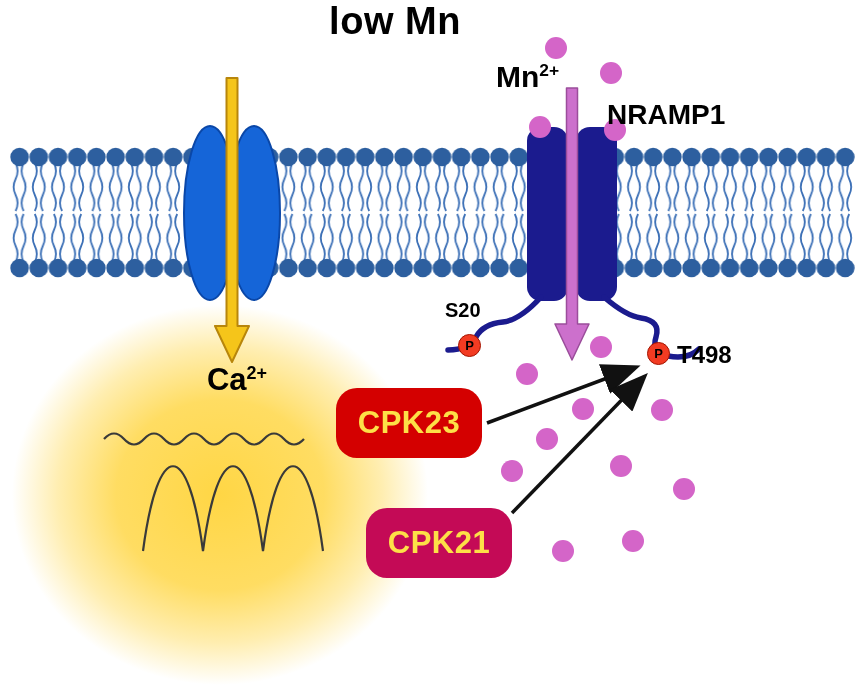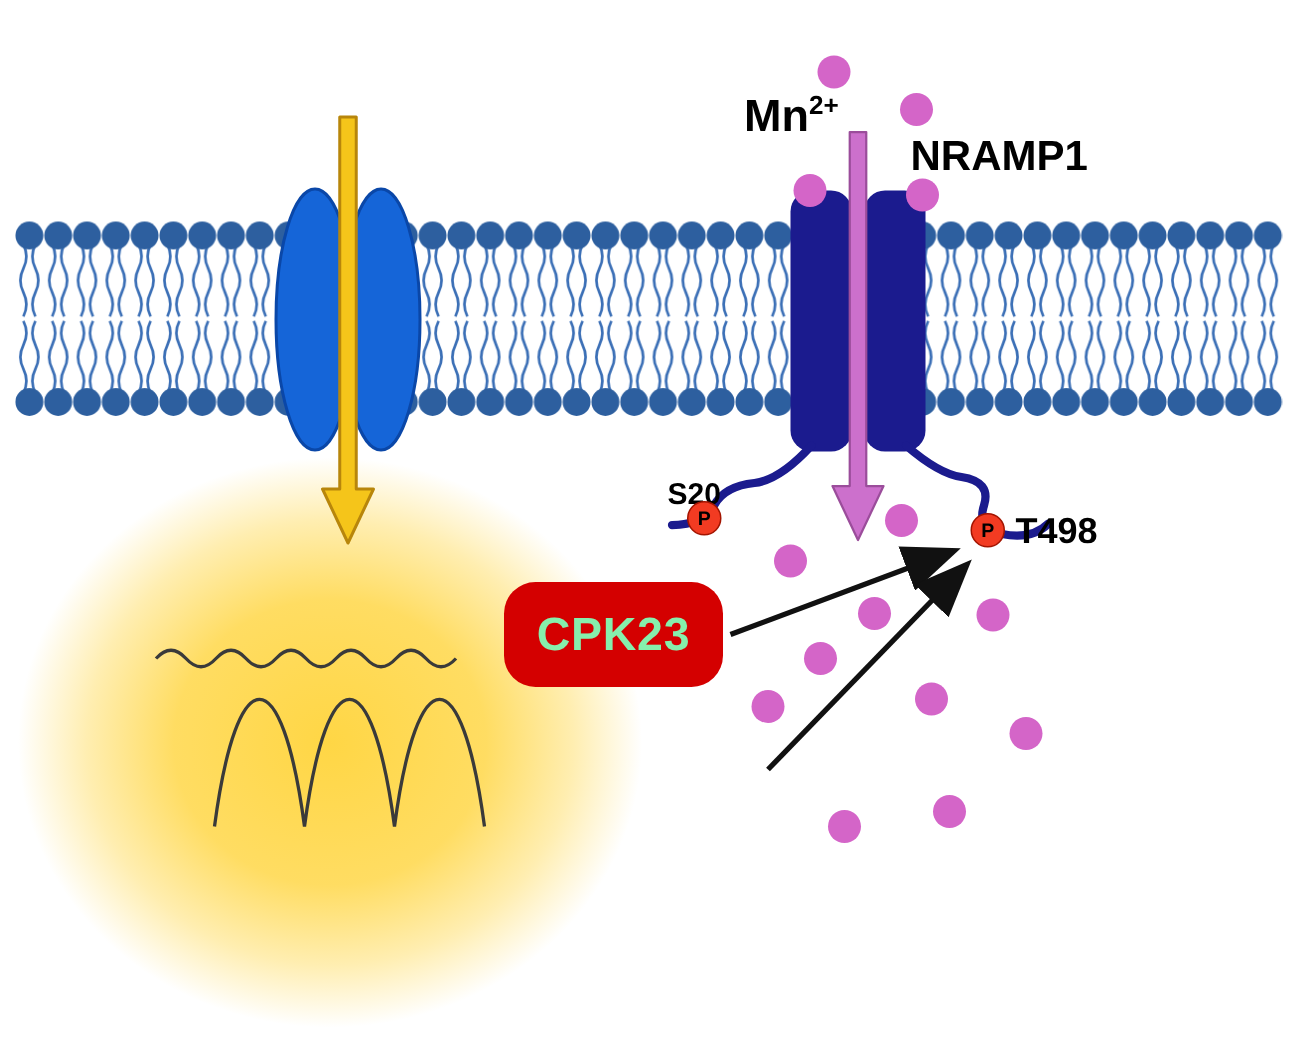--- a/index.html
+++ b/index.html
@@ -21,36 +21,36 @@
   .term-tail { stroke: var(--transporter, #1b1b8e); stroke-width: 5.5; fill: none; stroke-linecap: round; }
   .sig-arrow { stroke: #111; stroke-width: 3.5; }
   .wave { stroke: #3a3a3a; stroke-width: 2.2; fill: none; }
   .mn-ion { fill: var(--mn_ion, #d465c8); }
 
   
   .label { position: absolute; color: #000; font-weight: bold; line-height: 1; white-space: nowrap; }
   .label sup { font-size: 58%; font-weight: bold; }
   .title { left: 280px; top: 2px; width: 230px; text-align: center; font-size: 38px; letter-spacing: 0.5px; }
   .mn-label { left: 496px; top: 62px; font-size: 30px; }
-  .nramp-label { left: 607px; top: 90px; font-size: 28px; }
+  .nramp-label { left: 607px; top: 101px; font-size: 28px; }
   .ca-label { left: 187px; top: 364px; width: 100px; text-align: center; font-size: 31px; }
-  .s20-label { left: 445px; top: 320px; font-size: 20px; }
+  .s20-label { left: 445px; top: 300px; font-size: 20px; }
   .t498-label { left: 677px; top: 343px; font-size: 24px; }
 
   .pbadge {
     position: absolute; width: 23px; height: 23px; border-radius: 50%;
     background: var(--phospho_badge, #f23b22); border: 1.5px solid #a31400;
     color: #000; font-weight: bold; font-size: 13px;
     display: flex; align-items: center; justify-content: center;
   }
   #pbadge-s20 { left: 458px; top: 334px; }
   #pbadge-t498 { left: 647px; top: 342px; }
 
   .kinase {
-    position: absolute; border-radius: 21px; color: #86efac; font-weight: bold;
+    position: absolute; border-radius: 21px; color: #fde047; font-weight: bold;
     font-size: 31px; display: flex; align-items: center; justify-content: center;
     letter-spacing: 0.5px;
   }
   #cpk23 { left: 336px; top: 388px; width: 146px; height: 70px; background: var(--kinase23_fill, #d40000); }
   #cpk21 { left: 366px; top: 508px; width: 146px; height: 70px; background: var(--kinase21_fill, #c40a56); }
 </style>
 </head>
 <body>
 
 <div class="figure">
@@ -114,27 +114,30 @@
         <circle cx="547" cy="439" r="11" class="mn-ion"></circle>
         <circle cx="512" cy="471" r="11" class="mn-ion"></circle>
         <circle cx="621" cy="466" r="11" class="mn-ion"></circle>
         <circle cx="662" cy="410" r="11" class="mn-ion"></circle>
         <circle cx="684" cy="489" r="11" class="mn-ion"></circle>
         <circle cx="563" cy="551" r="11" class="mn-ion"></circle>
         <circle cx="633" cy="541" r="11" class="mn-ion"></circle>
       </g>
   </svg>
 
+  <div class="label title">low Mn</div>
 
   <div class="label mn-label"><span>Mn</span><sup>2+</sup></div>
 
   <div class="label nramp-label">NRAMP1</div>
 
+  <div class="label ca-label"><span>Ca</span><sup>2+</sup></div>
 
   <div class="label s20-label">S20</div>
   <div class="label t498-label">T498</div>
 
   <div class="pbadge" id="pbadge-s20">P</div>
   <div class="pbadge" id="pbadge-t498">P</div>
 
   <div class="kinase" id="cpk23">CPK23</div>
+  <div class="kinase" id="cpk21">CPK21</div>
 
 </div>
 
 </body></html>

